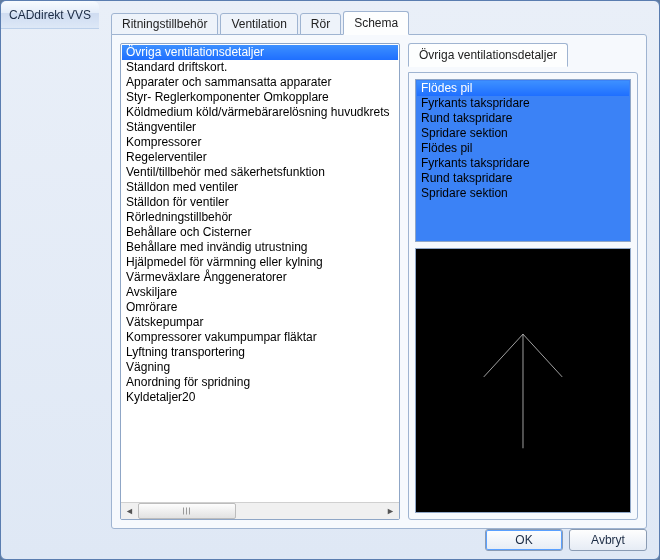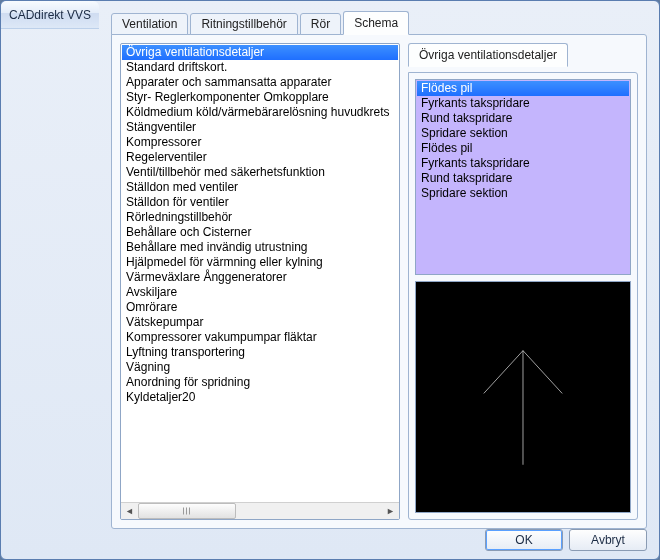--- a/index.html
+++ b/index.html
@@ -160,22 +160,22 @@
     background: #f6f9fd;
     border-radius: 0 3px 3px 3px;
     padding: 6px;
     display: flex;
     flex-direction: column;
     gap: 6px;
     flex: 1;
     min-height: 0;
   }
   .detail-list {
-    height: 196px;
-    background: #c4b5fd;
+    height: 163px;
+    background: #3b82f6;
     border: 1px solid #8fa6c6;
     padding: 1px;
     overflow: auto;
   }
   .preview {
     flex: 1;
     background: #000;
     border: 1px solid #8fa6c6;
     position: relative;
     min-height: 150px;
@@ -207,22 +207,22 @@
 </head>
 <body>
 
 <div class="window">
   <div class="titlebar">
     <span>CADdirekt VVS</span>
   </div>
   <div class="content">
 
     <div class="tabs-row" id="main-tabs">
+        <div class="tab"><span>Ritningstillbehör</span></div>
         <div class="tab"><span>Ventilation</span></div>
-        <div class="tab"><span>Ritningstillbehör</span></div>
         <div class="tab"><span>Rör</span></div>
         <div class="tab active"><span>Schema</span></div>
       </div>
 
     <div class="tabpanel">
 
       <div class="left-col">
         <div class="listbox">
           <div class="listbox-inner" id="category-list">
               <div class="list-item selected">Övriga ventilationsdetaljer</div>

